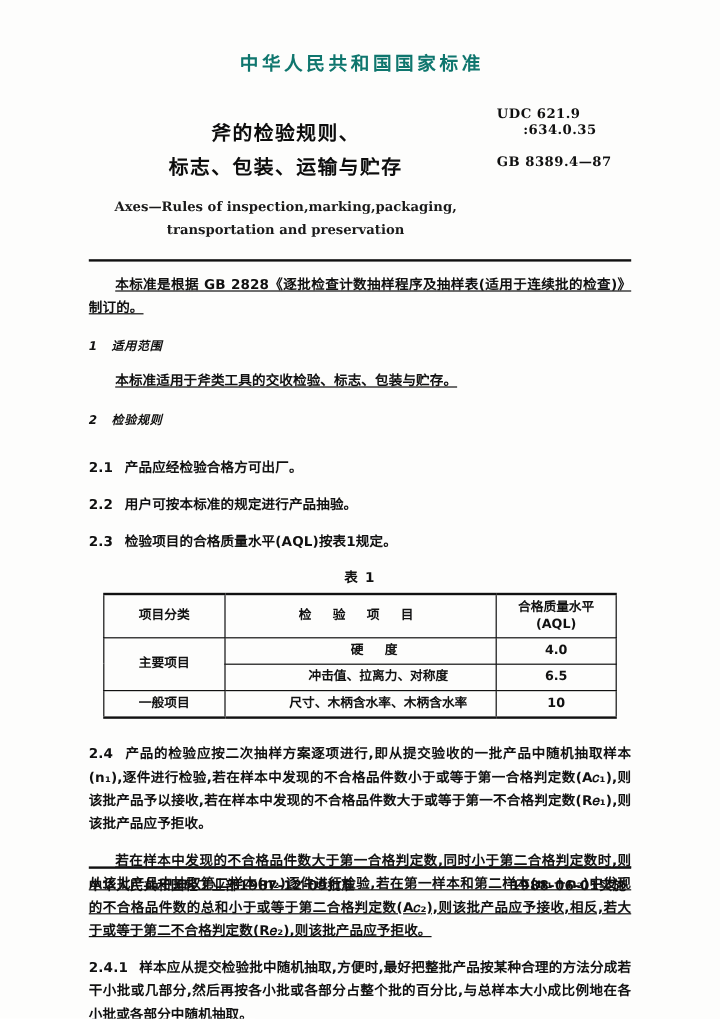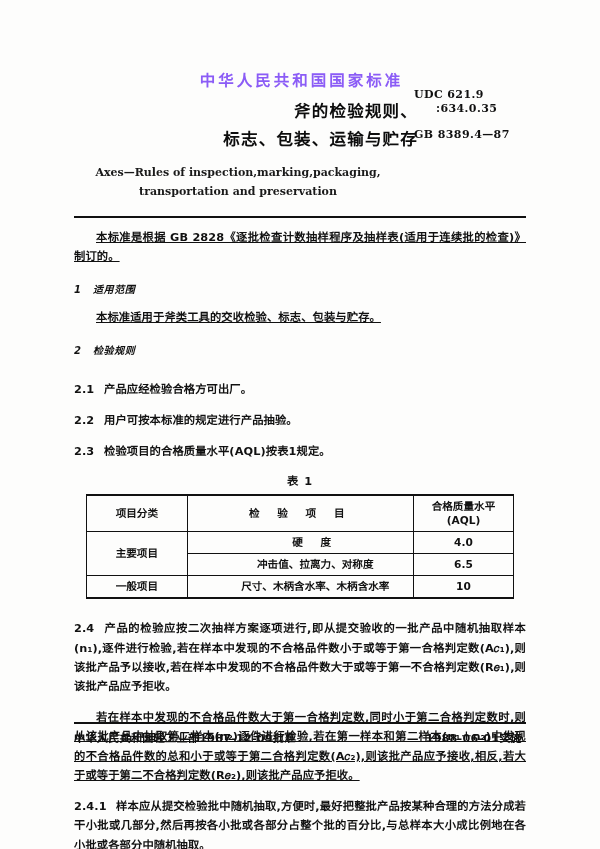--- a/index.html
+++ b/index.html
@@ -24,36 +24,36 @@
   .sheet {
     position: absolute;
     left: 0; top: 0;
     width: 600px; height: 849px;
   }
 
   
   .nat-title {
     position: absolute;
     left: 0; right: 0;
-    top: 68px;
+    top: 40px;
     text-align: center;
     font-family: "DejaVu Sans", "Liberation Sans", sans-serif;
     font-weight: bold;
     font-size: 15.5px;
     letter-spacing: 3.0px;
     text-indent: 3px;
-    color: #8b5cf6;
+    color: #0f766e;
   }
 
   .doc-title {
     position: absolute;
     left: 58px;
     width: 360px;
     top: 98px;
-    text-align: right;
+    text-align: center;
     font-weight: bold;
     font-size: 16.5px;
     letter-spacing: 1.2px;
     line-height: 28px;
     color: #0d0d0d;
   }
   .doc-title .l2 { display:block; }
 
   .en-title {
     position: absolute;

